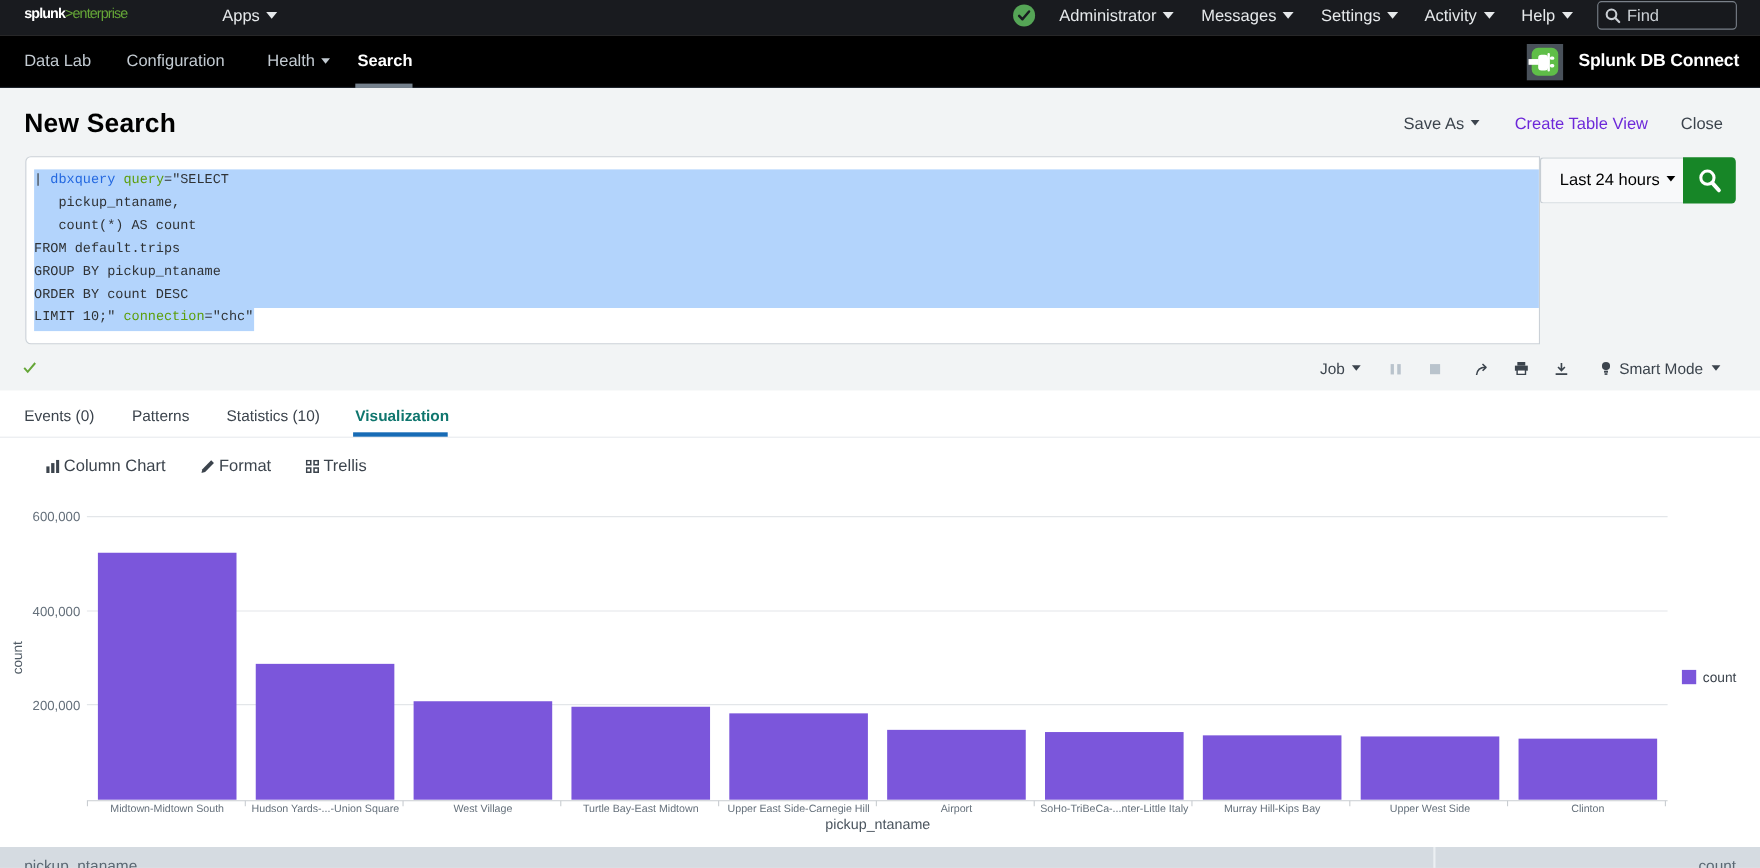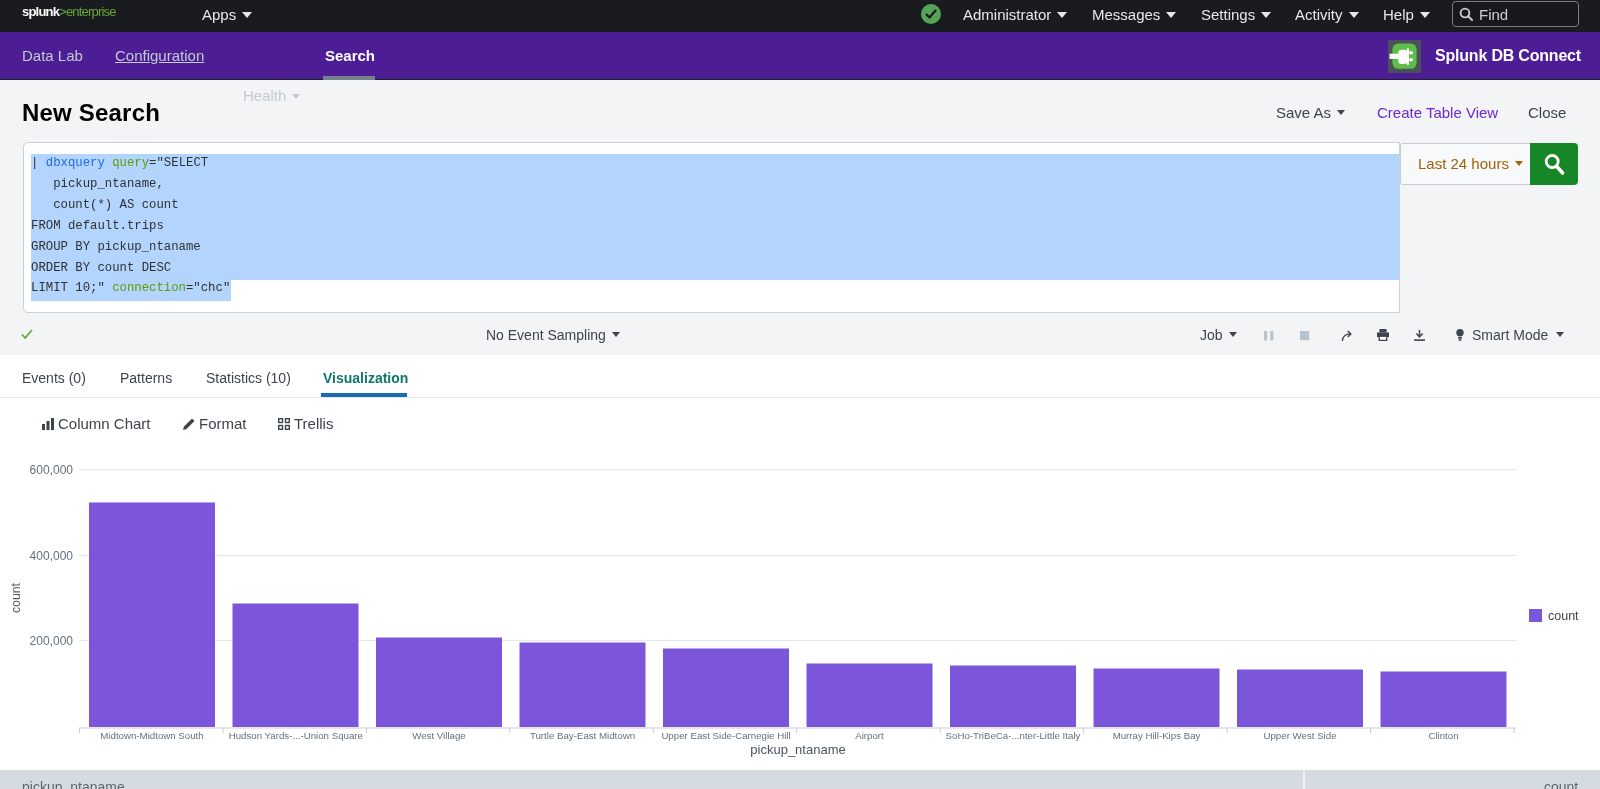--- a/index.html
+++ b/index.html
@@ -14,41 +14,41 @@
 .topitem { position:absolute; top:0; height:30px; line-height:30px; color:#e6e9eb; font-size:15px; }
 .caret { display:inline-block; width:0; height:0; border-left:5px solid transparent; border-right:5px solid transparent; border-top:6px solid currentColor; vertical-align:middle; margin-left:6px; margin-top:-2px; }
 .caret.sm { border-left-width:4px; border-right-width:4px; border-top-width:5px; }
 #statusdot { position:absolute; left:921px; top:4px; width:20px; height:20px; border-radius:50%; background:#55a556; }
 #statusdot svg { position:absolute; left:4px; top:5px; }
 #findbox { position:absolute; left:1452px; top:1px; width:127px; height:26px; border:1px solid #798089; border-radius:4px; background:#17191d; color:#ccd1d6; font-size:15px; line-height:24px; }
 #findbox .mag { position:absolute; left:6px; top:5px; }
 #findbox .txt { position:absolute; left:26px; top:1px; }
 
 
-#appbar { position:absolute; top:32px; left:0; width:1600px; height:48px; background:#4c1d95; border-bottom:1px solid #1d232b; }
+#appbar { position:absolute; top:32px; left:0; width:1600px; height:48px; background:#000000; border-bottom:1px solid #1d232b; }
 .navitem { position:absolute; top:0; height:47px; line-height:48px; color:#c3cbd2; font-size:15px; }
 #nav-search { color:#fff; font-weight:bold; }
 #nav-underline { position:absolute; left:323px; top:44px; width:52px; height:4px; background:#75818d; }
 #appicon { position:absolute; left:1388px; top:8px; width:33px; height:33px; background:#49515a; }
 #apptitle { position:absolute; left:1435px; top:7px; height:33px; line-height:33px; color:#fff; font-weight:bold; font-size:16px; letter-spacing:-0.2px; }
 
 
 #h1 { position:absolute; left:22px; top:99px; font-size:24px; font-weight:bold; color:#000000; letter-spacing:0.2px; }
 .hlink { position:absolute; top:104px; font-size:15px; color:#3c444d; }
 #ctv { color:#6d28d9; }
 
 
 #qbox { position:absolute; left:23px; top:142px; width:1377px; height:171px; background:#fff; border:1px solid #cbd1d7; border-radius:5px 0 0 5px; }
 .sel { position:absolute; background:#b3d4fc; }
 #qtext { position:absolute; left:31px; top:153px; font-family:"Liberation Mono", monospace; font-size:12.3px; line-height:20.9px; white-space:pre; color:#2f3235; }
 #qtext .b { color:#2368e0; }
 #qtext .g { color:#5c9e0a; }
 
 
-#timerange { position:absolute; left:1400px; top:143px; width:130px; height:42px; background:#f8f9fa; border:1px solid #c7ced4; border-right:none; line-height:40px; text-align:left; padding-left:17px; font-size:15px; color:#a16207; border-radius:3px 0 0 3px; }
+#timerange { position:absolute; left:1400px; top:143px; width:130px; height:42px; background:#f8f9fa; border:1px solid #c7ced4; border-right:none; line-height:40px; text-align:left; padding-left:17px; font-size:15px; color:#000000; border-radius:3px 0 0 3px; }
 #gobtn { position:absolute; left:1530px; top:143px; width:48px; height:42px; background:#178627; border-radius:0 4px 4px 0; }
 
 
 #resrow { position:absolute; left:0; top:313px; width:1600px; height:42px; }
 #resrow .txt { position:absolute; top:0; height:45px; line-height:45px; font-size:14px; color:#3c444d; }
 .ico { position:absolute; }
 
 
 #tabs { position:absolute; left:0; top:355px; width:1600px; height:43px; background:#fff; border-bottom:1px solid #e4e8eb; }
 .tab { position:absolute; top:0; height:42px; line-height:46px; font-size:14px; color:#3c444d; }
@@ -84,22 +84,22 @@
     <svg class="mag" width="15" height="15" viewBox="0 0 15 15">
         <circle cx="6" cy="6" r="4.4" stroke="#c9ced3" stroke-width="1.9" fill="none"></circle>
         <line x1="9.2" y1="9.2" x2="13" y2="13" stroke="#c9ced3" stroke-width="2" stroke-linecap="round"></line>
       </svg>
     <span class="txt">Find</span>
   </div>
 </div>
 
 <div id="appbar">
   <div class="navitem" style="left:22px;">Data Lab</div>
-  <div class="navitem" style="left:115px;text-decoration:underline;">Configuration</div>
-  <div class="navitem" style="left:243px;margin-top:40px;">Health<span class="caret sm"></span></div>
+  <div class="navitem" style="left:115px;">Configuration</div>
+  <div class="navitem" style="left:243px;">Health<span class="caret sm"></span></div>
   <div class="navitem" id="nav-search" style="left:325px;">Search</div>
   <div id="nav-underline"></div>
   <div id="appicon">
     <svg style="position:absolute;left:0;top:0;" width="33" height="33" viewBox="0 0 33.5 33.5">
       <rect x="4.5" y="3.5" width="24.5" height="25.8" rx="6" fill="#5fbe48"></rect>
       <g fill="#fff">
         <rect x="1.6" y="13.9" width="9.4" height="5.3"></rect>
         <rect x="10.5" y="10" width="9.1" height="14.4" rx="3"></rect>
         <rect x="19.1" y="8.3" width="2.2" height="17.1" rx="1"></rect>
         <rect x="21.3" y="11.5" width="4.1" height="3.1" rx="1.5"></rect>
@@ -130,21 +130,20 @@
 <div id="timerange">Last 24 hours<span class="caret sm" style="margin-top:-3px;"></span></div>
 <div id="gobtn"><svg width="48" height="42" viewBox="0 0 48 42">
       <circle cx="22.2" cy="18.5" r="6" stroke="#fff" stroke-width="2.8" fill="none"></circle>
       <line x1="26.6" y1="23.2" x2="32.6" y2="30" stroke="#fff" stroke-width="3.6" stroke-linecap="round"></line>
     </svg></div>
 
 <div id="resrow">
   <svg class="ico" style="left:21px; top:16px;" width="12" height="11" viewBox="0 0 12 11">
       <path d="M1 5.5 L4.2 9 L11 1" stroke="#65a637" stroke-width="1.8" fill="none"></path>
     </svg>
-  <div class="txt" style="left:486px;">No Event Sampling<span class="caret sm" style="margin-top:-3px;"></span></div>
   <div class="txt" style="left:1200px;">Job<span class="caret sm" style="margin-top:-3px;"></span></div>
   <svg class="ico" style="left:1264px; top:17.5px;" width="10" height="10" viewBox="0 0 10 10">
       <rect x="0" y="0" width="3.2" height="9.4" fill="#b9c3cc"></rect>
       <rect x="6.2" y="0" width="3.2" height="9.4" fill="#b9c3cc"></rect>
     </svg>
   <svg class="ico" style="left:1299.5px; top:17.5px;" width="10" height="10" viewBox="0 0 10 10">
       <rect width="9.2" height="9.2" fill="#b9c3cc"></rect>
     </svg>
   <svg class="ico" style="left:1340.5px; top:16.5px;" width="13" height="12" viewBox="0 0 13 12">
       <path d="M1.3 10.9 C1.9 6.1 4.7 3.9 9.4 3.9" fill="none" stroke="#3c444d" stroke-width="1.4"></path>

